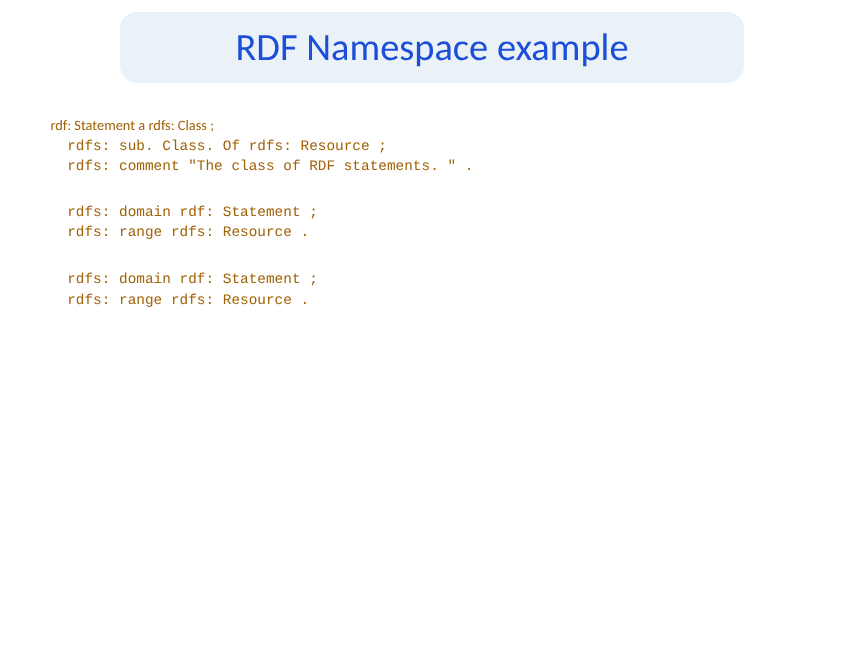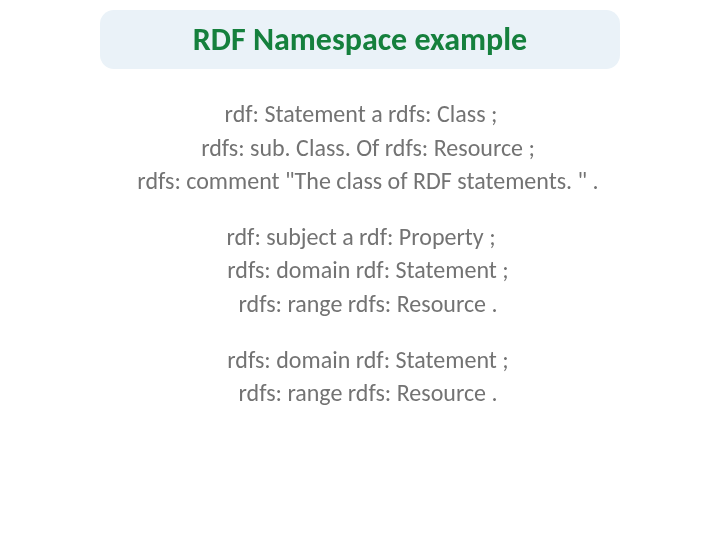--- a/index.html
+++ b/index.html
@@ -14,56 +14,55 @@
       background: #eaf2f8;
       border-radius: 14px;
       padding: 10px 30px;
       margin: 0 auto 28px auto;
       width: fit-content;
       min-width: 520px;
       text-align: center;
     }
     .title {
       font-size: 32px;
-      font-weight: bold;
-      color: #15803d;
+      font-weight: normal;
+      color: #1d4ed8;
     }
     .content {
-      color: #737373;
-      font-size: 24px;
+      color: #a16207;
+      font-size: 12px;
       line-height: 1.4;
       padding-left: 2px;
-      text-align: center;
     }
     .block {
       margin-bottom: 22px;
     }
     .line-head {
       display: block;
     }
     .line-sub {
       display: block;
       padding-left: 14px;
+      font-family: Liberation Mono, monospace;
     }
   </style>
 </head>
 <body>
 
 <div class="title-box">
   <div class="title">RDF Namespace example</div>
 </div>
 
 <div class="content">
   <div class="block">
     <span class="line-head">rdf: Statement a rdfs: Class ;</span>
     <span class="line-sub">rdfs: sub. Class. Of rdfs: Resource ;</span>
     <span class="line-sub">rdfs: comment "The class of RDF statements. " .</span>
   </div>
   <div class="block">
-    <span class="line-head">rdf: subject a rdf: Property ;</span>
     <span class="line-sub">rdfs: domain rdf: Statement ;</span>
     <span class="line-sub">rdfs: range rdfs: Resource .</span>
   </div>
   <div class="block">
     <span class="line-sub">rdfs: domain rdf: Statement ;</span>
     <span class="line-sub">rdfs: range rdfs: Resource .</span>
   </div>
 </div>
 
 </body></html>

